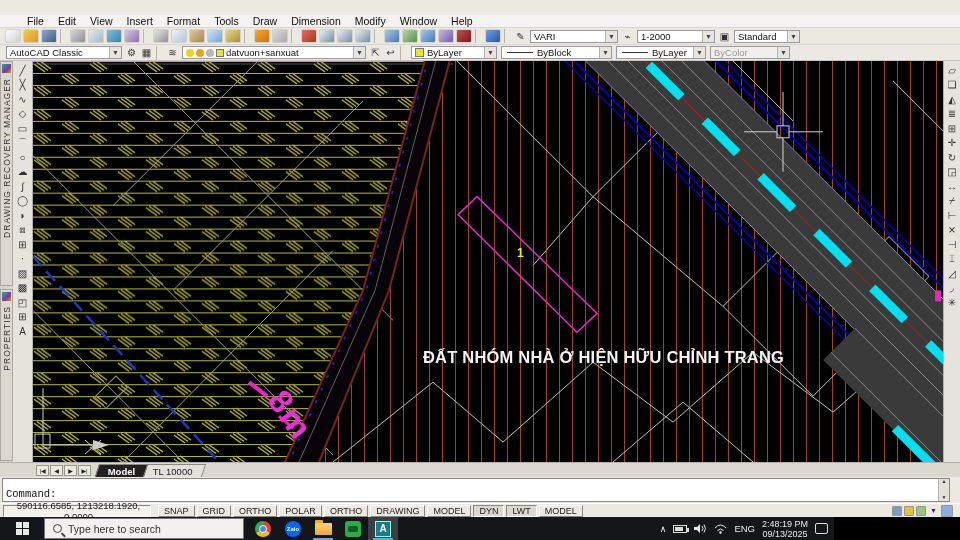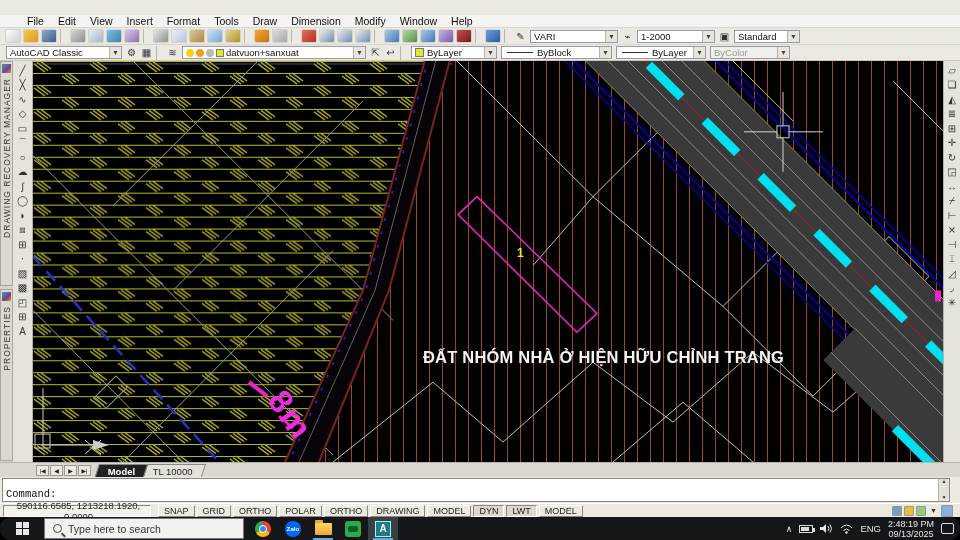--- a/index.html
+++ b/index.html
@@ -66,21 +66,21 @@
   
   .statusbar{position:absolute;left:0;top:503px;width:960px;height:14px;background:#ece9e2;display:flex;align-items:center;padding:0 3px;border-top:1px solid #fff;}
   .coords{width:148px;height:12px;background:#f4f2ec;border:1px solid;border-color:#8a877f #fff #fff #8a877f;font-size:9.5px;color:#222;display:flex;align-items:center;padding-left:3px;margin-right:6px;text-align:center;}
   .toggle{height:12px;padding:0 5px;margin:0 1px;font-size:9px;color:#222;display:flex;align-items:center;border:1px solid;border-color:#fff #8a877f #8a877f #fff;background:#ece9e2;}
   .toggle.pressed{border-color:#8a877f #fff #fff #8a877f;background:#dcd8d0;}
   .sb-right{margin-left:auto;display:flex;align-items:center;gap:2px;margin-right:4px;}
   .sb-chip{width:10px;height:10px;border:1px solid #9a978f;border-radius:1px;}
   .sb-caret{font-size:7px;color:#333;margin:0 2px;}
 
   
-  .taskbar{position:absolute;left:0;top:517px;width:960px;height:23px;background:#14161a;display:flex;align-items:center;border-radius:11px;}
+  .taskbar{position:absolute;left:0;top:517px;width:834px;height:23px;background:#14161a;display:flex;align-items:center;}
   .start{width:44px;height:23px;display:flex;align-items:center;justify-content:center;}
   .winlogo{display:grid;grid-template-columns:6px 6px;grid-template-rows:6px 6px;gap:1px;}
   .winlogo i{background:#e8e8e8;}
   .searchbox{width:200px;height:21px;background:#f2f1f0;border:1px solid #777;display:flex;align-items:center;color:#333;font-size:10.5px;gap:6px;padding-left:8px;}
   .mag{width:9px;height:9px;border:1.5px solid #444;border-radius:50%;position:relative;}
   .mag::after{content:"";position:absolute;width:5px;height:1.5px;background:#444;transform:rotate(45deg);left:7px;top:9px;}
   .tb-app{width:30px;height:23px;display:flex;align-items:center;justify-content:center;position:relative;}
   .tb-app.active::after{content:"";position:absolute;bottom:0;left:5px;right:5px;height:2px;background:#6aa6e8;}
   .tb-app.focused{background:#3a3f46;}
   .app-chrome{width:16px;height:16px;border-radius:50%;background:conic-gradient(#ea4335 0 33%,#fbbc05 33% 66%,#34a853 66% 100%);position:relative;}

